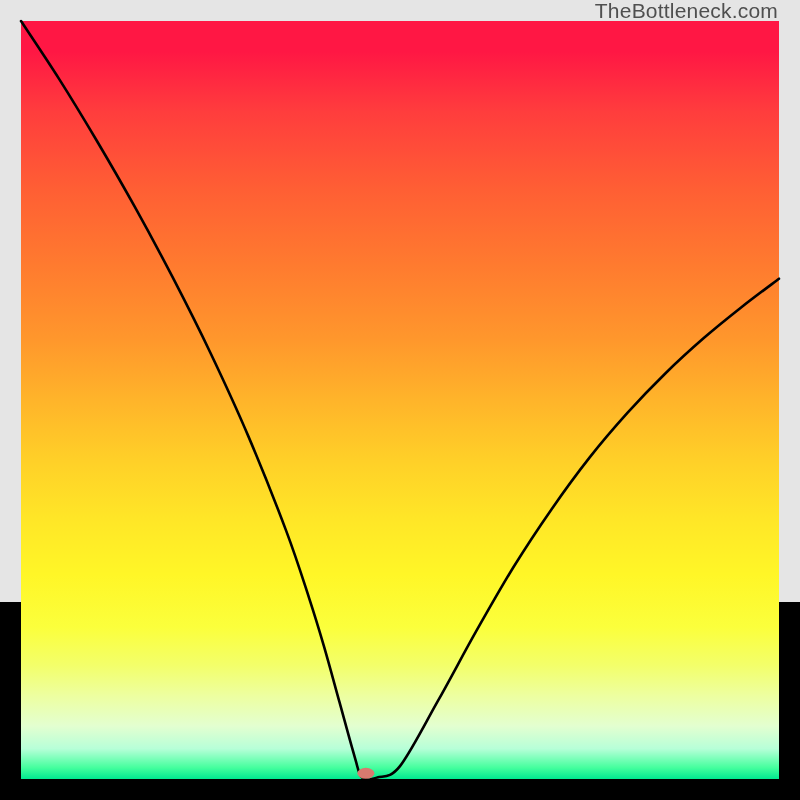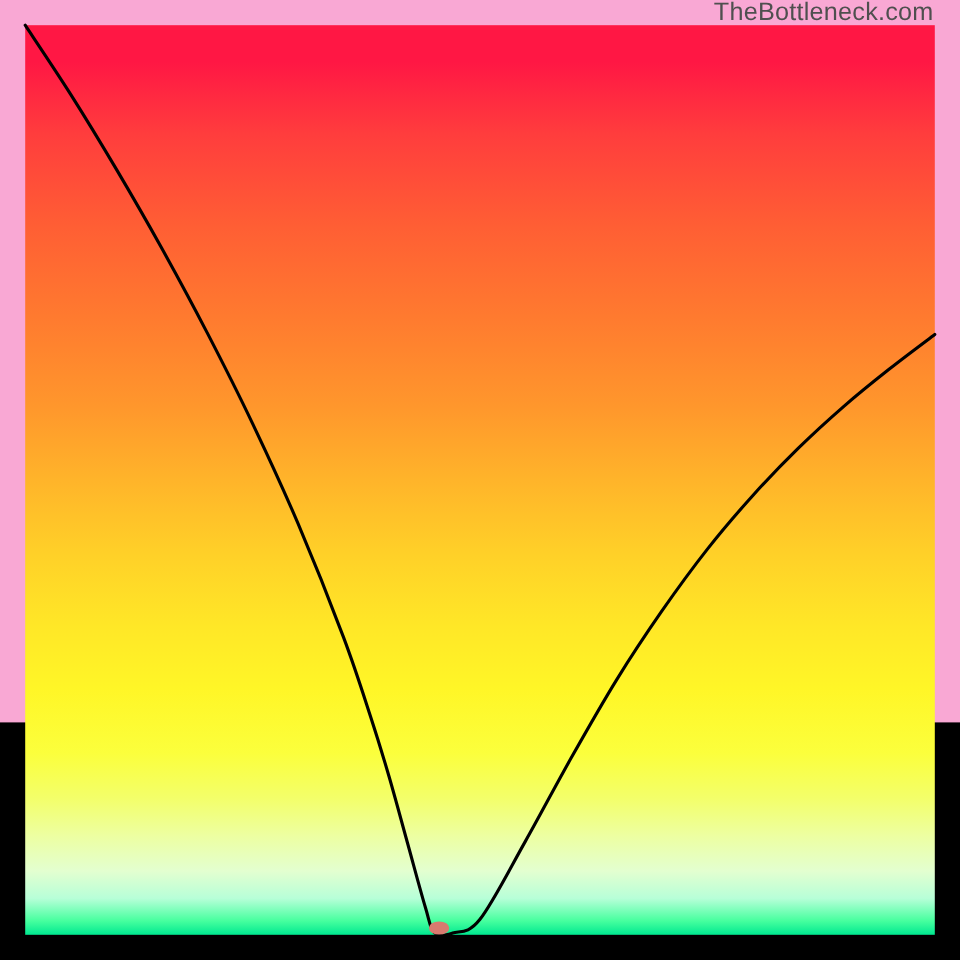--- a/index.html
+++ b/index.html
@@ -8,21 +8,21 @@
     width: 800px;
     height: 800px;
     background: #000;
     overflow: hidden;
     font-family: Arial, Helvetica, sans-serif;
   }
   .frame {
     position: relative;
     width: 800px;
     height: 602px;
-    background: #f9a8d4;
+    background: #e5e5e5;
   }
   .plot-area {
     position: absolute;
     left: 21px;
     top: 21px;
     width: 758px;
     height: 758px;
     background: linear-gradient(to bottom,
       #ff1744 0%,
       #ff1744 4%,

